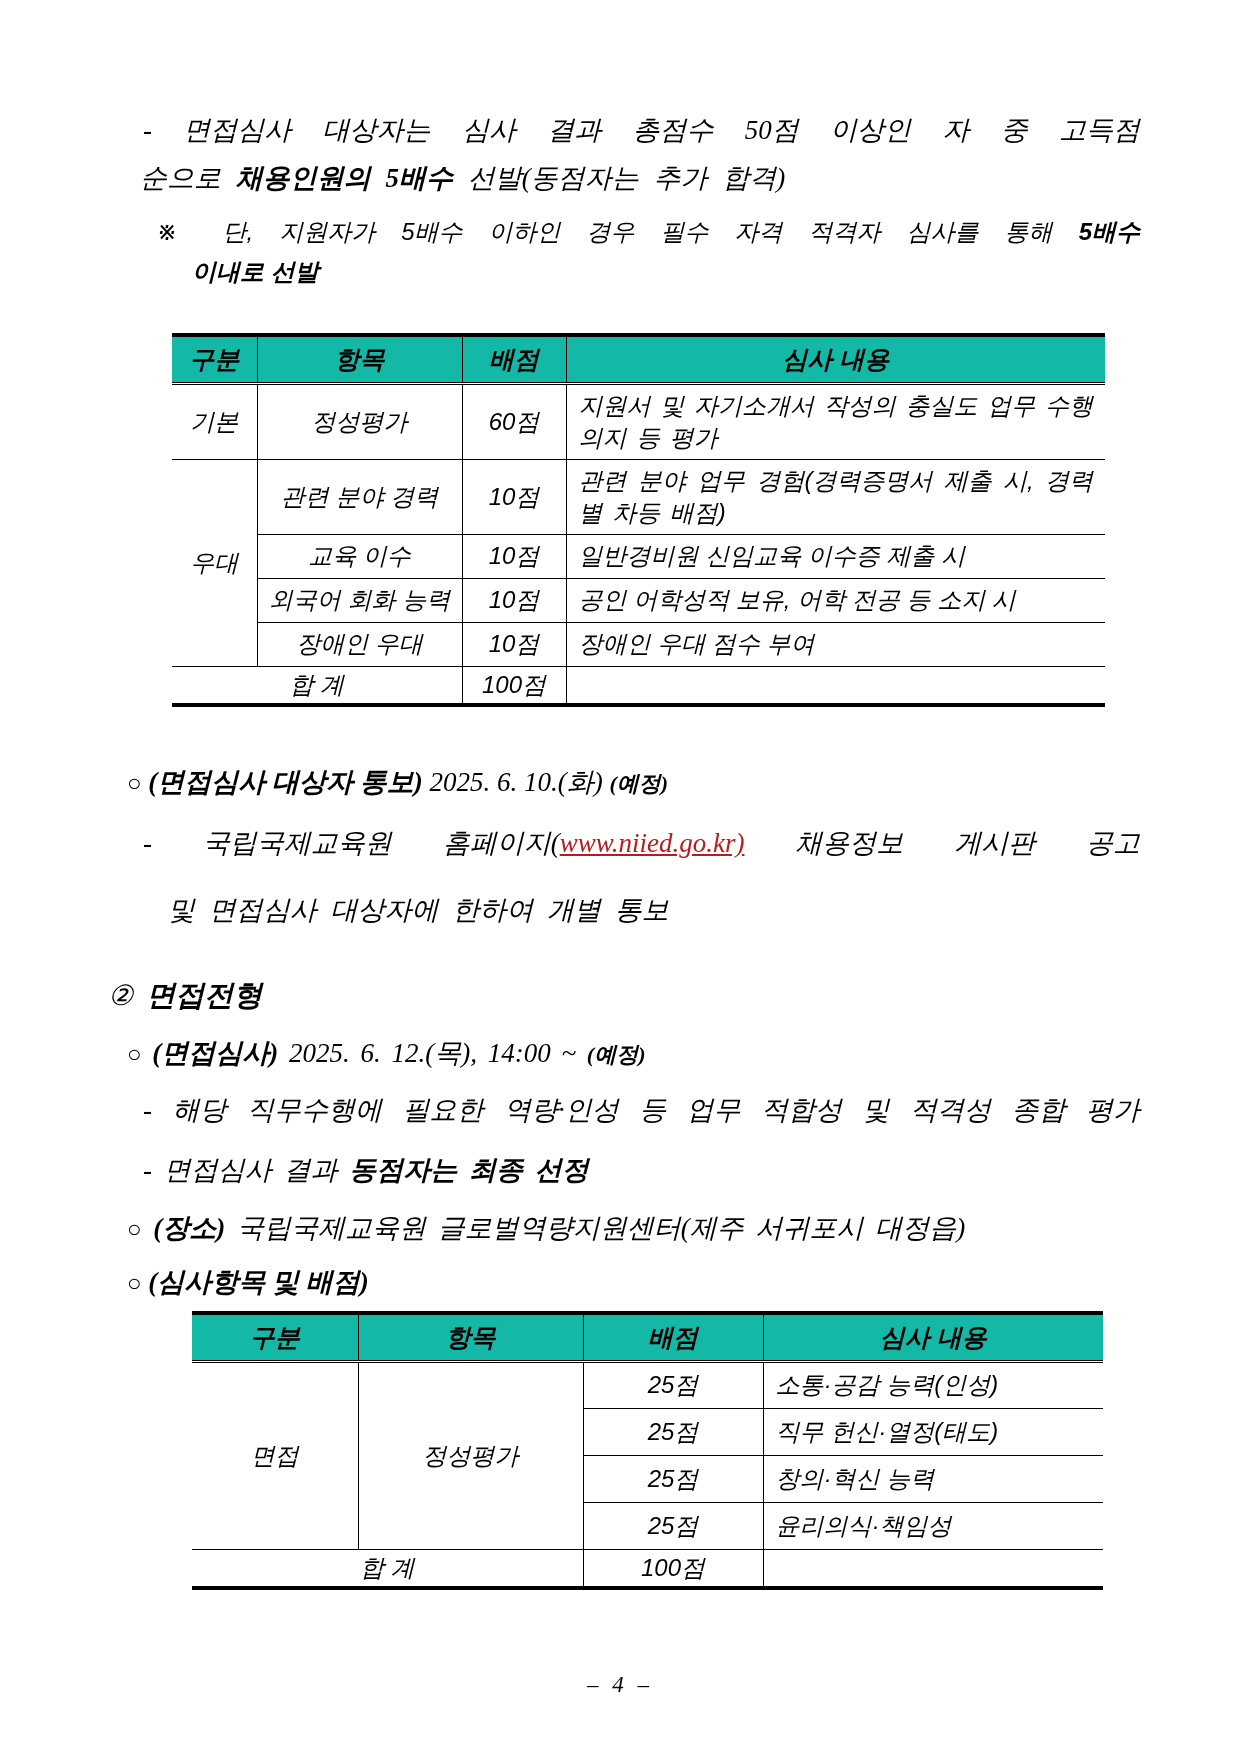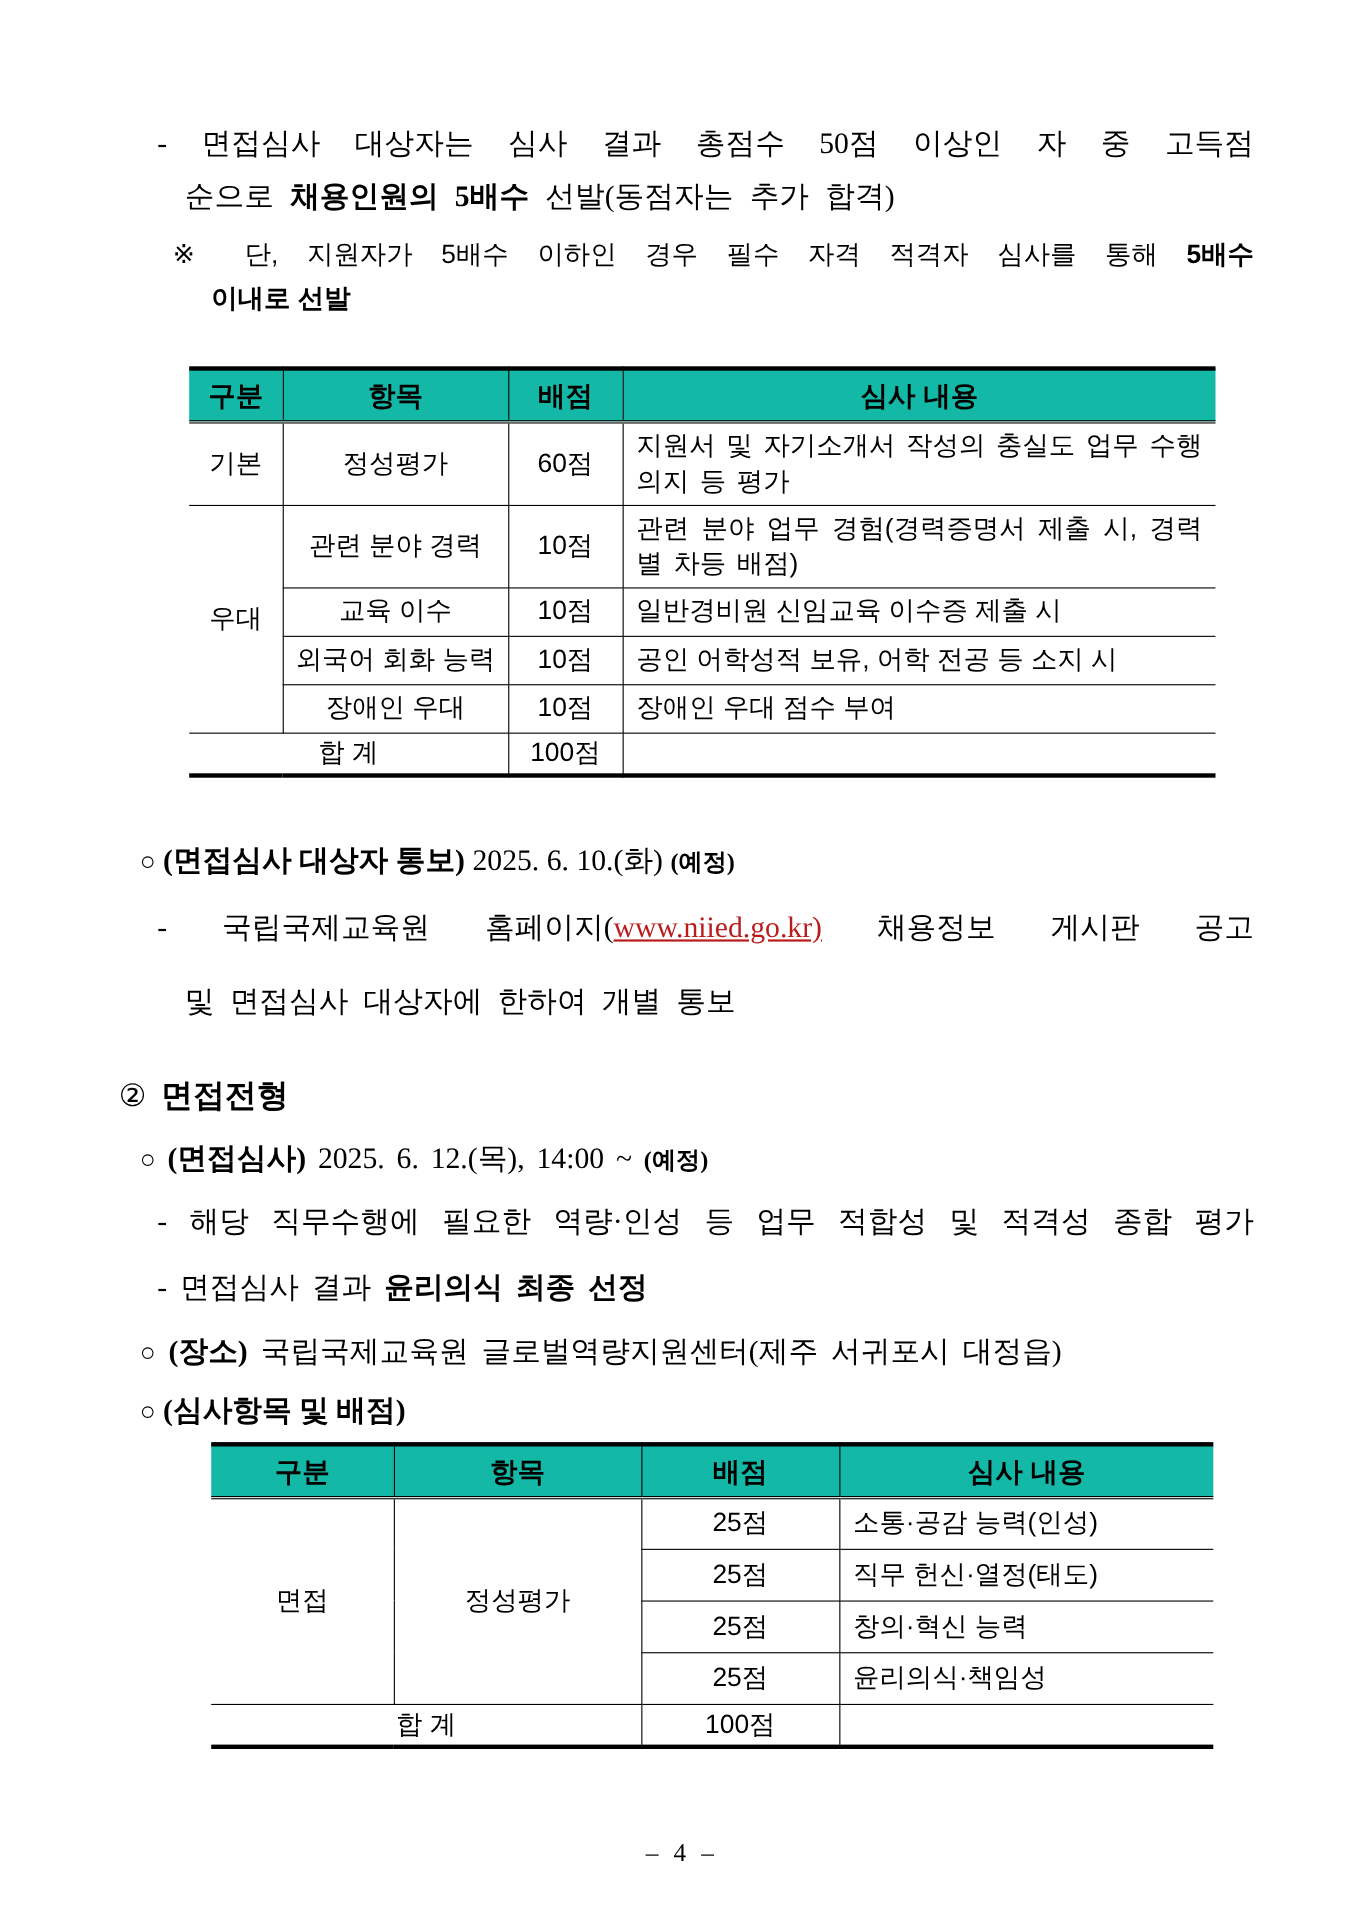--- a/index.html
+++ b/index.html
@@ -1,31 +1,31 @@
 <!DOCTYPE html>
 <html><head>
 <meta charset="utf-8">
 <style>
   * { margin:0; padding:0; box-sizing:border-box; }
   html,body { background:#ffffff; }
   body {
     width:1240px; height:1753px; position:relative; overflow:hidden;
     font-family:"Liberation Serif","DejaVu Serif",serif; color:#000;
   }
-  .content { position:absolute; left:100px; top:0; width:1040px; height:1753px; }
+  .content { position:absolute; left:100px; top:0; width:1040px; height:1753px;font-style:italic; }
   .abs { position:absolute; left:0; right:0; }
   .sans { font-family:"Liberation Sans","DejaVu Sans",sans-serif; }
   .b { font-weight:bold; }
   .small { font-size:22px; }
 
   
   .p1 { top:106px; font-size:27px; line-height:48px; }
   .p1-l1 { margin-left:43px; padding-left:25px; text-indent:-25px;
            text-align:justify; text-align-last:justify; }
-  .p1-l2 { margin-left:68px; word-spacing:8px; }
+  .p1-l2 { margin-left:40px; word-spacing:8px; }
 
   
   .note { top:212px; font-size:24px; line-height:40px;
           font-family:"Liberation Sans","DejaVu Sans",sans-serif; }
   .note-l1 { margin-left:57px; padding-left:35px; text-indent:-35px;
              text-align:justify; text-align-last:justify; }
   .note-l2 { margin-left:92px; font-weight:bold; }
 
   
   .criteria1 { top:292px; font-size:27px; line-height:40px; }
@@ -177,21 +177,21 @@
     <span class="small b">(예정)</span>
   </div>
 
   <div class="abs d1">
     <div class="inner">- 해당 직무수행에 필요한 역량·인성 등 업무 적합성 및 적격성 종합 평가</div>
   </div>
 
   <div class="abs d2">
     <div class="inner">
       <span>- 면접심사 결과</span>
-      <span class="b">윤리의식 최종 선정</span>
+      <span class="b">동점자는 최종 선정</span>
     </div>
   </div>
 
   <div class="abs place-line">
     <span class="bullet ml27">○</span>
     <span class="b">(장소)</span>
     <span>국립국제교육원 글로벌역량지원센터(제주 서귀포시 대정읍)</span>
   </div>
 
   <div class="abs criteria2">

